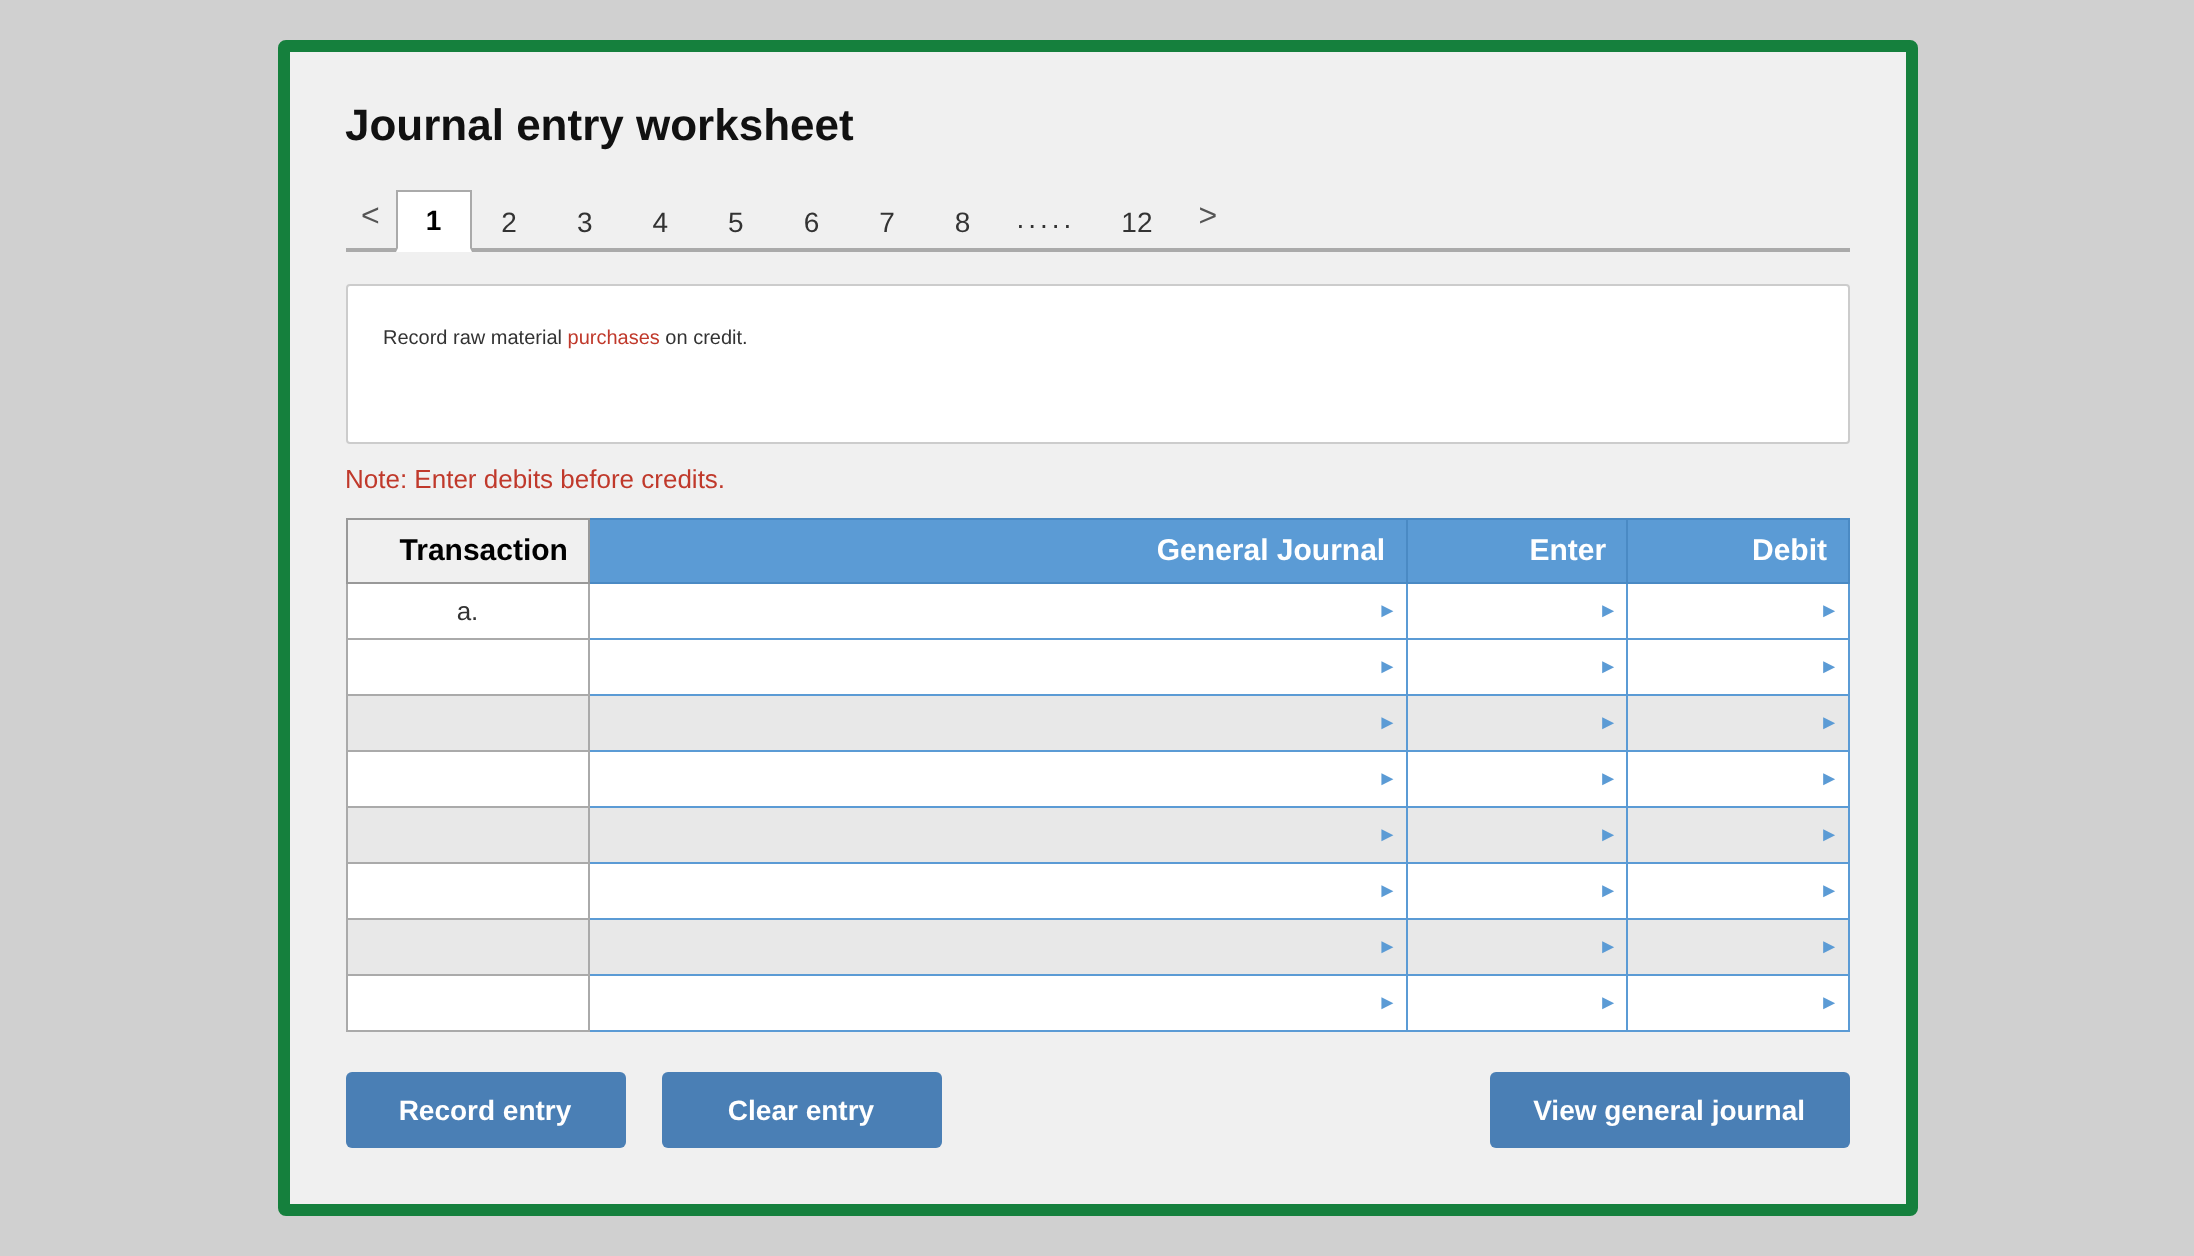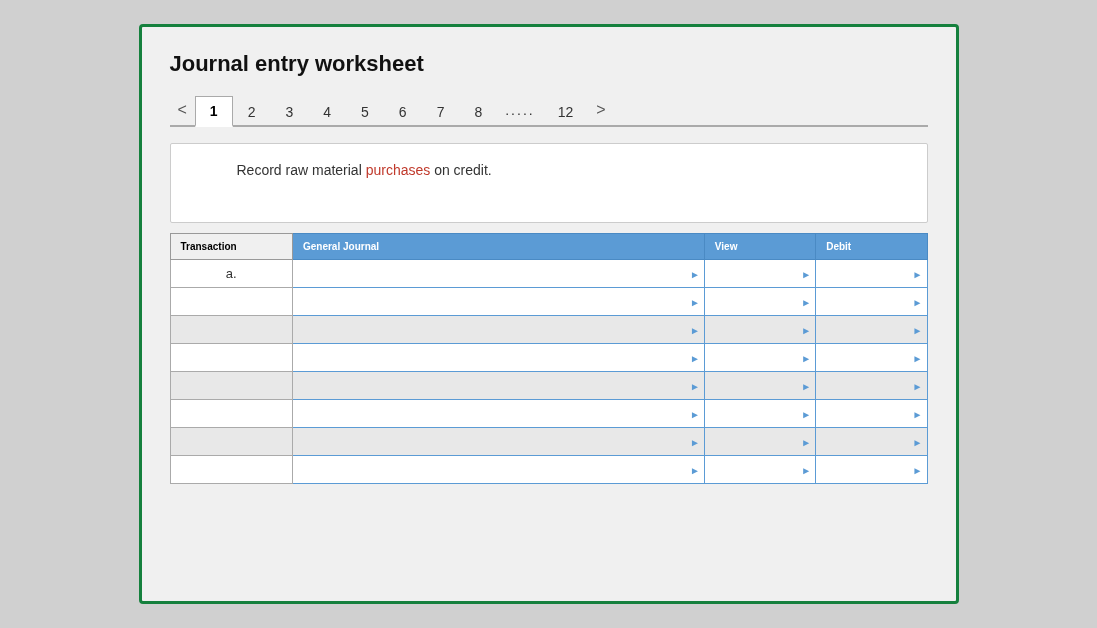--- a/index.html
+++ b/index.html
@@ -7,21 +7,21 @@
       background: #d0d0d0;
       display: flex;
       justify-content: center;
       align-items: center;
       min-height: 628px;
       font-family: Arial, sans-serif;
       font-size: 14px;
     }
     .worksheet-container {
       background: #f0f0f0;
-      border: 3px solid #15803d;
+      border: 6px solid #15803d;
       border-radius: 4px;
       padding: 24px 28px 28px 28px;
       width: 820px;
       min-height: 580px;
     }
     .worksheet-title {
       font-size: 22px;
       font-weight: bold;
       color: #111;
       margin-bottom: 18px;
@@ -67,46 +67,45 @@
     .description-box {
       background: #fff;
       border: 1px solid #ccc;
       padding: 16px 18px;
       margin-bottom: 10px;
       min-height: 80px;
       border-radius: 2px;
     }
     .description-text {
       color: #333;
-      font-size: 14px;
+      font-size: 10px;
       line-height: 1.5;
-      margin-left: 48px;
     }
     .description-text .highlight {
       color: #c0392b;
     }
     .note-text {
       color: #c0392b;
       font-size: 13px;
       margin-bottom: 12px;
     }
     
     .journal-table {
       width: 100%;
       border-collapse: collapse;
       margin-bottom: 20px;
     }
     .journal-table th {
       background: #5b9bd5;
       color: #fff;
       font-weight: bold;
-      font-size: 10px;
+      font-size: 15px;
       padding: 7px 10px;
       border: 1px solid #4a8ac4;
-      text-align: left;
+      text-align: right;
     }
     .journal-table th.transaction-col {
       background: #f0f0f0;
       color: #000;
       border: 1px solid #999;
     }
     .journal-table td {
       border: 1px solid #aaa;
       padding: 0;
       height: 28px;
@@ -195,27 +194,28 @@
     <div class="tab-item">12</div>
     <span class="tab-arrow">&gt;</span>
   </div>
 
   <div class="description-box">
     <span class="description-text">
       Record raw material <span class="highlight">purchases</span> on credit.
     </span>
   </div>
 
+  <div class="note-text">Note: Enter debits before credits.</div>
 
   <table class="journal-table">
     <thead>
       <tr>
         <th class="transaction-col" style="width:110px">Transaction</th>
         <th style="width:370px">General Journal</th>
-        <th style="width:100px">View</th>
+        <th style="width:100px">Enter</th>
         <th style="width:100px">Debit</th>
       </tr>
     </thead>
     <tbody>
 
       <tr>
         <td class="transaction-cell">a.</td>
         <td class="input-cell">
           <input type="text" style="">
           <span class="arrow-indicator">►</span>
@@ -337,13 +337,18 @@
           <span class="arrow-indicator">►</span>
         </td>
         <td class="input-cell">
           <input type="text" style="">
           <span class="arrow-indicator">►</span>
         </td>
       </tr>
     </tbody>
   </table>
 
+  <div class="button-row">
+    <button class="btn btn-record">Record entry</button>
+    <button class="btn btn-clear">Clear entry</button>
+    <button class="btn btn-view">View general journal</button>
+  </div>
 </div>
 
 </body></html>

